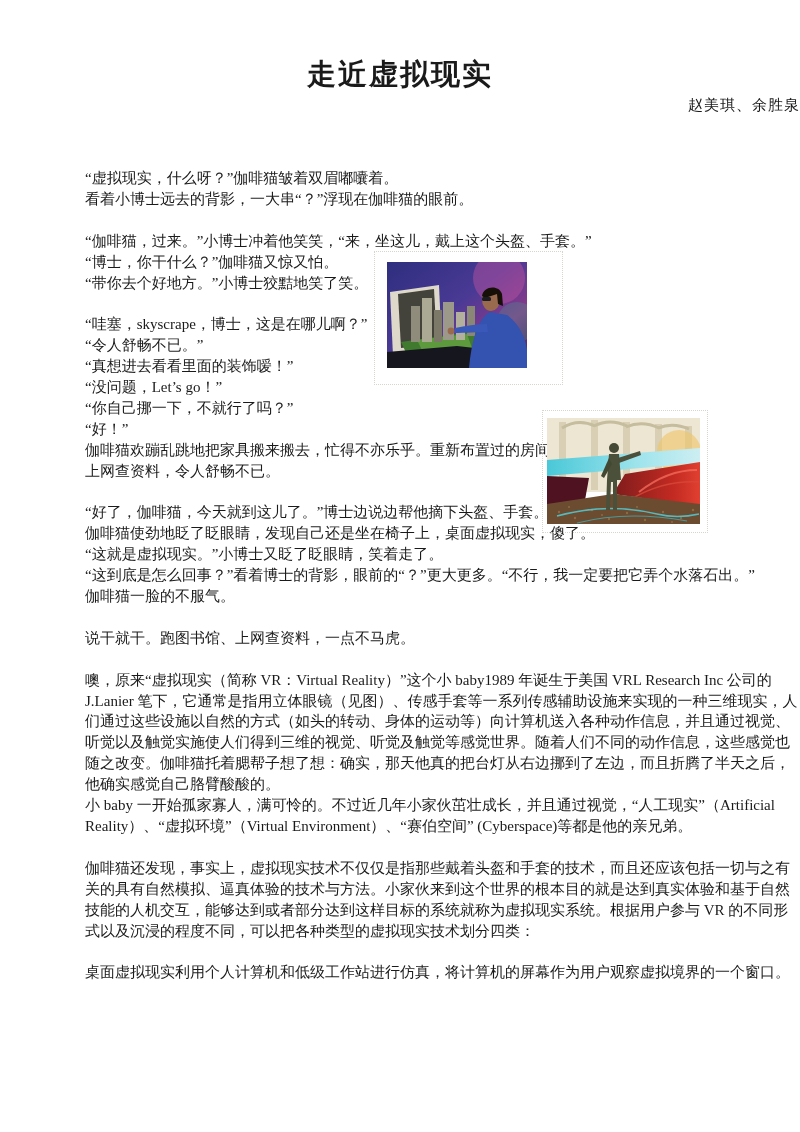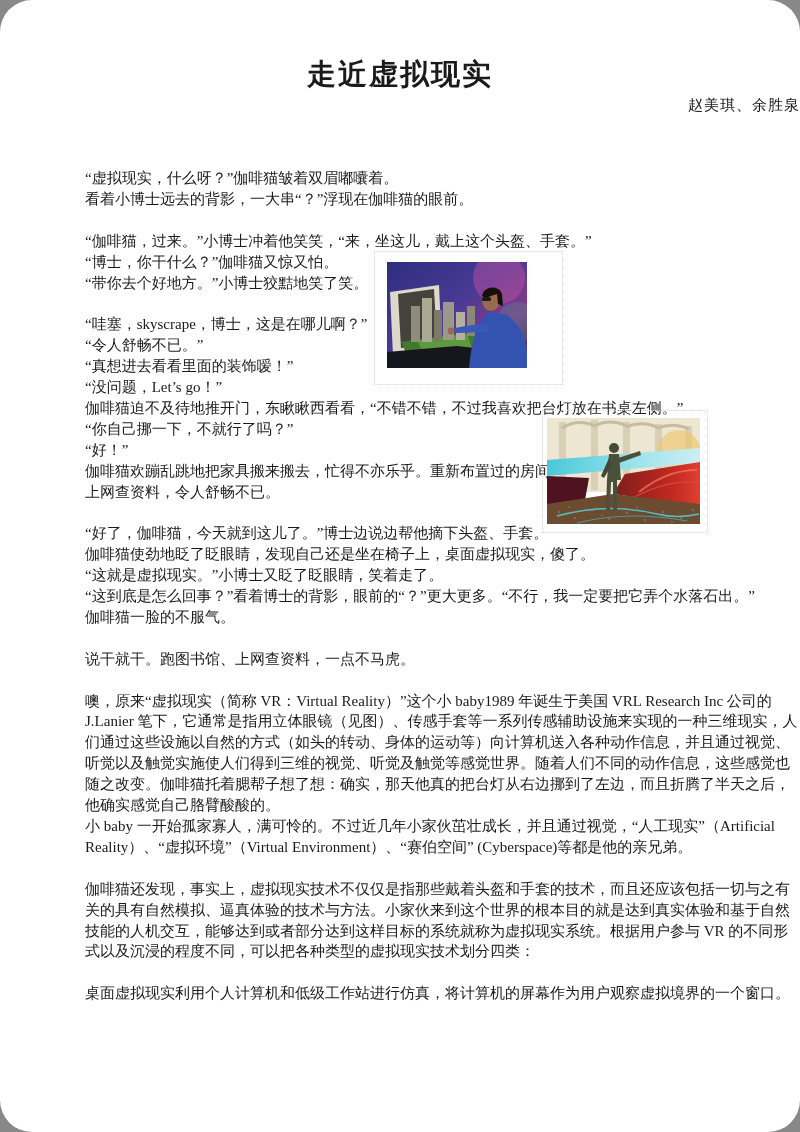--- a/index.html
+++ b/index.html
@@ -4,21 +4,20 @@
 <style>
   html,body{margin:0;padding:0;background:#888;}
   .page{
     position:relative;
     width:800px;height:1132px;
     margin:0 auto;
     background:#ffffff;
     overflow:hidden;
     font-family:"Liberation Serif","DejaVu Serif",serif;
     color:#1a1a1a;
-    border-radius:32px;
   }
   .doc-title{
     margin:54px 0 0 0;
     text-align:center;
     font-size:29px;
     font-weight:bold;
     line-height:40px;
     letter-spacing:2px;
   }
   .doc-authors{
@@ -70,21 +69,20 @@
       <div class="para">
         <div class="tline">“伽啡猫，过来。”小博士冲着他笑笑，“来，坐这儿，戴上这个头盔、手套。”</div>
         <div class="tline">“博士，你干什么？”伽啡猫又惊又怕。</div>
         <div class="tline">“带你去个好地方。”小博士狡黠地笑了笑。</div>
       </div>
       <div class="para">
         <div class="tline">“哇塞，skyscrape，博士，这是在哪儿啊？”</div>
         <div class="tline">“令人舒畅不已。”</div>
         <div class="tline">“真想进去看看里面的装饰嗳！”</div>
         <div class="tline">“没问题，Let’s go！”</div>
-        <div class="tline">伽啡猫迫不及待地推开门，东瞅瞅西看看，“不错不错，不过我喜欢把台灯放在书桌左侧。”</div>
         <div class="tline">“你自己挪一下，不就行了吗？”</div>
         <div class="tline">“好！”</div>
         <div class="tline">伽啡猫欢蹦乱跳地把家具搬来搬去，忙得不亦乐乎。重新布置过的房间充满了</div>
         <div class="tline">上网查资料，令人舒畅不已。</div>
       </div>
       <div class="para">
         <div class="tline">“好了，伽啡猫，今天就到这儿了。”博士边说边帮他摘下头盔、手套。</div>
         <div class="tline">伽啡猫使劲地眨了眨眼睛，发现自己还是坐在椅子上，桌面虚拟现实，傻了。</div>
         <div class="tline">“这就是虚拟现实。”小博士又眨了眨眼睛，笑着走了。</div>
         <div class="tline">“这到底是怎么回事？”看着博士的背影，眼前的“？”更大更多。“不行，我一定要把它弄个水落石出。”</div>

